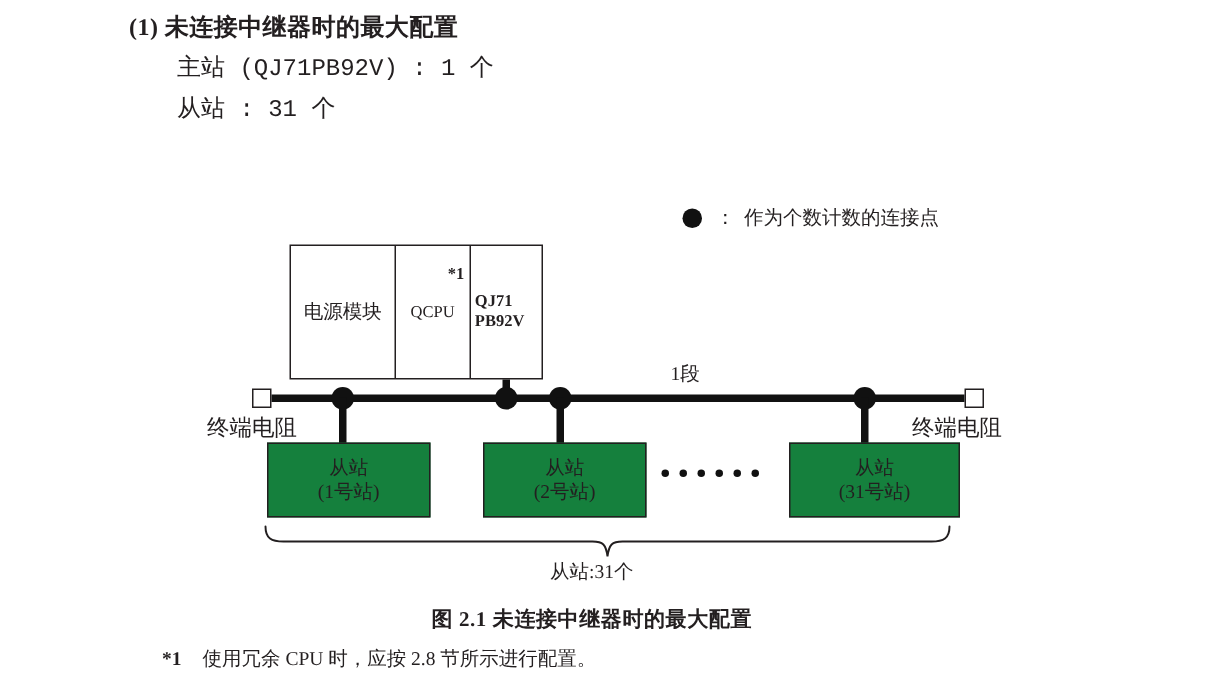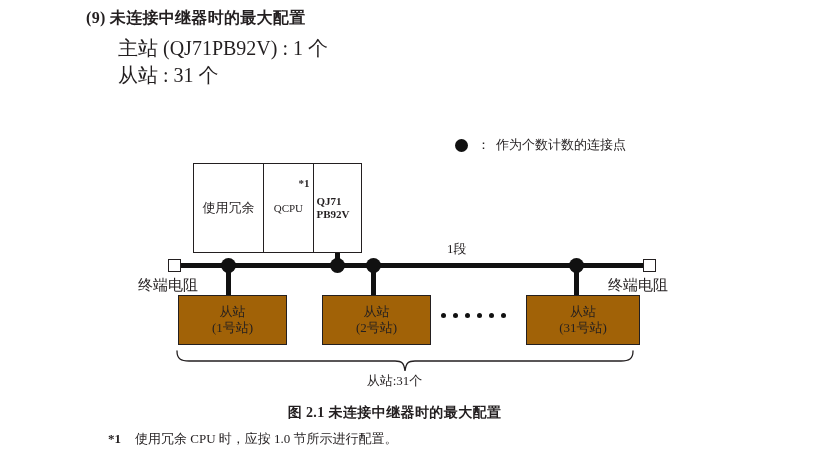--- a/index.html
+++ b/index.html
@@ -22,22 +22,23 @@
     position: absolute;
     left: 86px; top: 8px;
     font-size: 16px;
     font-weight: bold;
     letter-spacing: 0.3px;
     white-space: nowrap;
   }
   .spec-line {
     position: absolute;
     left: 118px;
-    font-size: 20px;
-    white-space: nowrap;
+    font-size: 16px;
+    white-space: nowrap;
+    font-family: Liberation Mono, monospace;
   }
   .spec-1 { top: 35px; }
   .spec-2 { top: 62px; }
 
   
   .legend {
     position: absolute;
     left: 455px; top: 136px;
     display: flex;
     align-items: center;
@@ -147,21 +148,21 @@
     top: 295px;
     height: 50px;
     border: 1.4px solid #231f20;
     box-sizing: border-box;
     display: flex;
     flex-direction: column;
     align-items: center;
     justify-content: center;
     font-size: 13px;
     line-height: 1.25;
-    background: #a16207;
+    background: #15803d;
   }
   .ellipsis {
     position: absolute;
     left: 441px; top: 313px;
     display: flex;
     gap: 7px;
   }
   .ellipsis i {
     width: 5px; height: 5px;
     border-radius: 50%;
@@ -202,33 +203,33 @@
     font-size: 13px;
     white-space: nowrap;
   }
   .footnote .fn-mark { font-weight: bold; margin-right: 14px; }
 </style>
 </head>
 <body>
 
 <div class="page">
 
-  <div class="sec-title">(9) 未连接中继器时的最大配置</div>
+  <div class="sec-title">(1) 未连接中继器时的最大配置</div>
   <div class="spec-line spec-1">主站 (QJ71PB92V) : 1 个</div>
   <div class="spec-line spec-2">从站 : 31 个</div>
 
   <div class="legend">
     <span class="legend-dot"></span>
     <span class="legend-colon">：</span>
     <span>作为个数计数的连接点</span>
   </div>
 
   <div class="master-box">
     <div class="cell cell-power">
-      <span>使用冗余</span>
+      <span>电源模块</span>
     </div>
     <div class="cell cell-cpu">
       <span class="sup1">*1</span>
       <span class="cpu-name">QCPU</span>
     </div>
     <div class="cell cell-net">
       <span class="net-name">
         <span>QJ71</span><br>
         <span>PB92V</span>
       </span>
@@ -283,16 +284,16 @@
     </svg>
   </div>
   <div class="brace-label">
     <span>从站:31个</span>
   </div>
 
   <div class="fig-caption">
     <span>图 2.1  未连接中继器时的最大配置</span>
   </div>
   <div class="footnote">
-    <span class="fn-mark">*1</span><span>使用冗余 CPU 时，应按 1.0 节所示进行配置。</span>
+    <span class="fn-mark">*1</span><span>使用冗余 CPU 时，应按 2.8 节所示进行配置。</span>
   </div>
 
 </div>
 
 </body></html>

